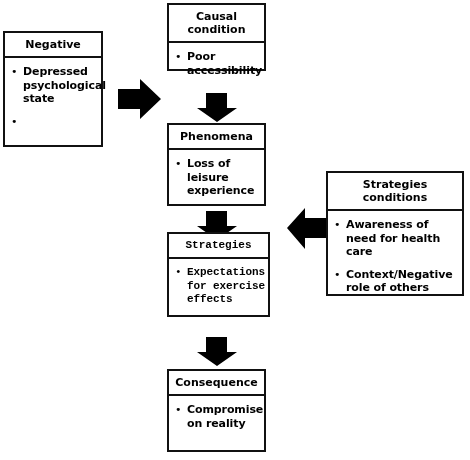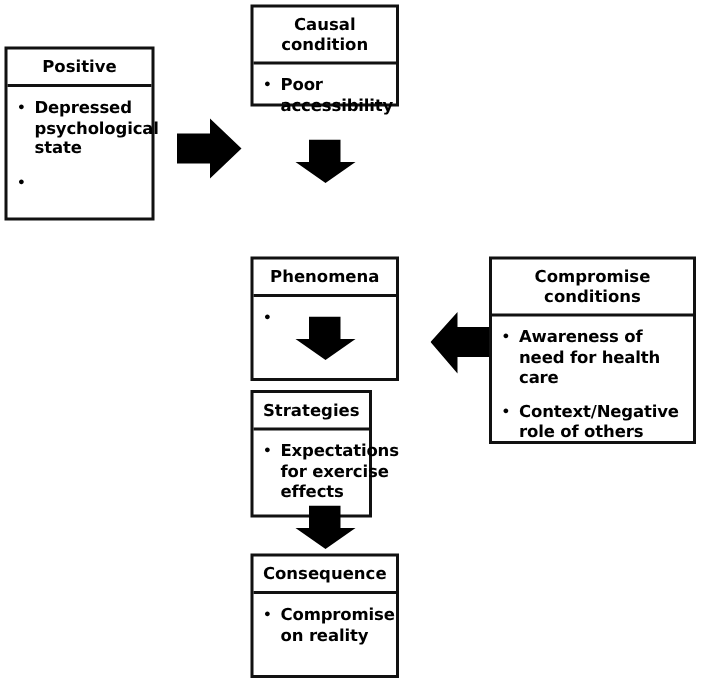--- a/index.html
+++ b/index.html
@@ -69,21 +69,21 @@
   .arrow svg {
     display: block;
   }
 </style>
 </head>
 <body>
 
 <div id="canvas">
 
   <div class="node" style="left:3px; top:31px; width:100px; height:116px;">
-    <div class="node-header">Positive</div>
+    <div class="node-header">Negative</div>
     <div class="node-body">
       <div class="bullet-row">
         <span class="bullet-dot">•</span>
         <span class="bullet-text">Depressed psychological state</span>
       </div>
       <div class="bullet-row">
         <span class="bullet-dot">•</span>
       </div>
     </div>
   </div>
@@ -103,36 +103,37 @@
       </div>
     </div>
   </div>
 
   <div class="arrow" style="left:196px; top:93px; width:42px; height:30px;">
     <svg width="42" height="30" viewBox="0 0 42 30">
       <polygon points="10,0 31,0 31,15 41,15 21,29 1,15 10,15" fill="#000000"></polygon>
     </svg>
   </div>
 
-  <div class="node" style="left:167px; top:123px; width:99px; height:83px;margin-top:48px;">
+  <div class="node" style="left:167px; top:123px; width:99px; height:83px;">
     <div class="node-header">Phenomena</div>
     <div class="node-body">
       <div class="bullet-row">
         <span class="bullet-dot">•</span>
+        <span class="bullet-text">Loss of leisure experience</span>
       </div>
     </div>
   </div>
 
   <div class="arrow" style="left:196px; top:211px; width:42px; height:30px;">
     <svg width="42" height="30" viewBox="0 0 42 30">
       <polygon points="10,0 31,0 31,15 41,15 21,29 1,15 10,15" fill="#000000"></polygon>
     </svg>
   </div>
 
-  <div class="node" style="left:167px; top:260px; width:81px; height:85px;">
+  <div class="node" style="left:167px; top:232px; width:103px; height:85px;font-family:Liberation Mono, monospace;">
     <div class="node-header">Strategies</div>
     <div class="node-body">
       <div class="bullet-row">
         <span class="bullet-dot">•</span>
         <span class="bullet-text">Expectations for exercise effects</span>
       </div>
     </div>
   </div>
 
   <div class="arrow" style="left:196px; top:337px; width:42px; height:30px;">
@@ -151,21 +152,21 @@
     </div>
   </div>
 
   <div class="arrow" style="left:287px; top:204px; width:40px; height:48px;">
     <svg width="40" height="48" viewBox="0 0 40 48">
       <polygon points="0,24 18,4 18,14 39,14 39,34 18,34 18,45" fill="#000000"></polygon>
     </svg>
   </div>
 
   <div class="node" style="left:326px; top:171px; width:138px; height:125px;">
-    <div class="node-header">Compromise conditions</div>
+    <div class="node-header">Strategies conditions</div>
     <div class="node-body">
       <div class="bullet-row">
         <span class="bullet-dot">•</span>
         <span class="bullet-text">Awareness of need for health care</span>
       </div>
       <div class="bullet-row">
         <span class="bullet-dot">•</span>
         <span class="bullet-text">Context/Negative role of others</span>
       </div>
     </div>

